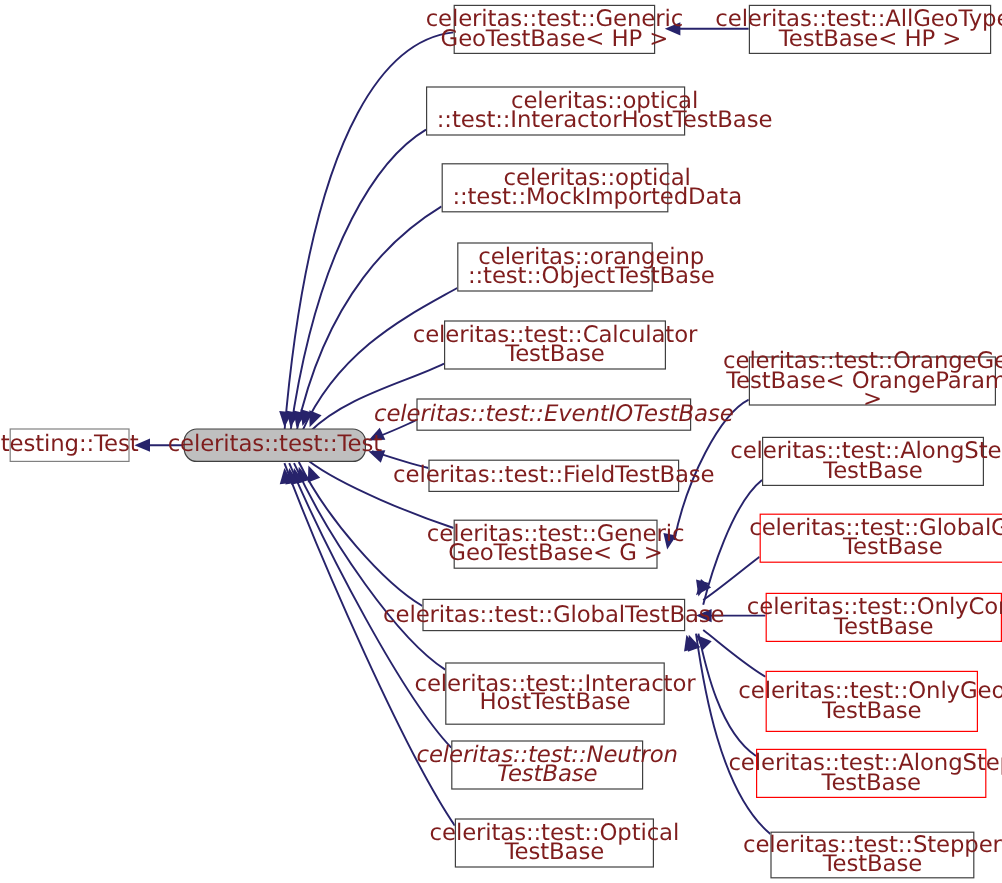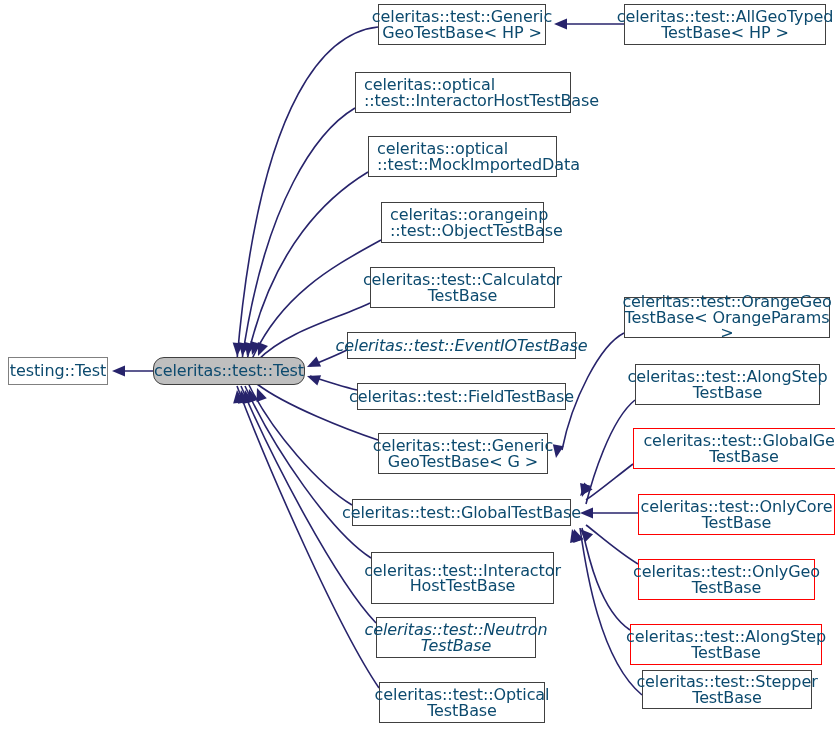--- a/index.html
+++ b/index.html
@@ -31,23 +31,23 @@
     fill: #27236b;
     stroke: none;
   }
   .node-box {
     position: absolute;
     box-sizing: border-box;
     display: flex;
     align-items: center;
     justify-content: center;
     text-align: center;
-    font-size: 16px;
+    font-size: 19px;
     line-height: 15.5px;
-    color: #0c4a6e;
+    color: #7f1d1d;
     background: #ffffff;
     border: 1.3px solid #404040;
     letter-spacing: -0.1px;
     white-space: pre-line;
     padding: 0 5px;
   }
   .node-box.style-root {
     border-color: #808080;
     background: #ffffff;
   }
@@ -56,21 +56,21 @@
     border-color: #404040;
     border-width: 1.4px;
   }
   .node-box.style-red {
     border-color: #ff0000;
     border-width: 1.6px;
     background: #ffffff;
   }
   .node-box.align-left {
     justify-content: flex-start;
-    text-align: left;
+    text-align: center;
     padding-left: 8px;
   }
 </style>
 </head>
 <body>
 
 <div id="diagram-root">
 
   <svg id="graph-svg" viewBox="0 0 835 736" preserveAspectRatio="none">
     <g id="edges-group">
@@ -148,21 +148,21 @@
       <div class="node-box style-normal" style="left: 624px; top: 4px; width: 202px; height: 41px;">celeritas::test::AllGeoTyped
 TestBase&lt; HP &gt;</div>
       <div class="node-box style-normal" style="left: 624px; top: 297px; width: 206px; height: 41px;">celeritas::test::OrangeGeo
 TestBase&lt; OrangeParams &gt;</div>
       <div class="node-box style-normal" style="left: 635px; top: 364px; width: 185px; height: 41px;">celeritas::test::AlongStep
 TestBase</div>
       <div class="node-box style-red" style="left: 633px; top: 428px; width: 222px; height: 41px;">celeritas::test::GlobalGeo
 TestBase</div>
       <div class="node-box style-red" style="left: 638px; top: 494px; width: 197px; height: 41px;">celeritas::test::OnlyCore
 TestBase</div>
-      <div class="node-box style-red" style="left: 638px; top: 559px; width: 177px; height: 41px;">celeritas::test::OnlyGeo
+      <div class="node-box style-red" style="left: 638px; top: 559px; width: 177px; height: 51px;">celeritas::test::OnlyGeo
 TestBase</div>
       <div class="node-box style-red" style="left: 630px; top: 624px; width: 192px; height: 41px;">celeritas::test::AlongStep
 TestBase</div>
-      <div class="node-box style-normal" style="left: 642px; top: 670px; width: 170px; height: 39px;">celeritas::test::Stepper
+      <div class="node-box style-normal" style="left: 642px; top: 693px; width: 170px; height: 39px;">celeritas::test::Stepper
 TestBase</div>
     </div>
 
 </div>
 
 </body></html>

